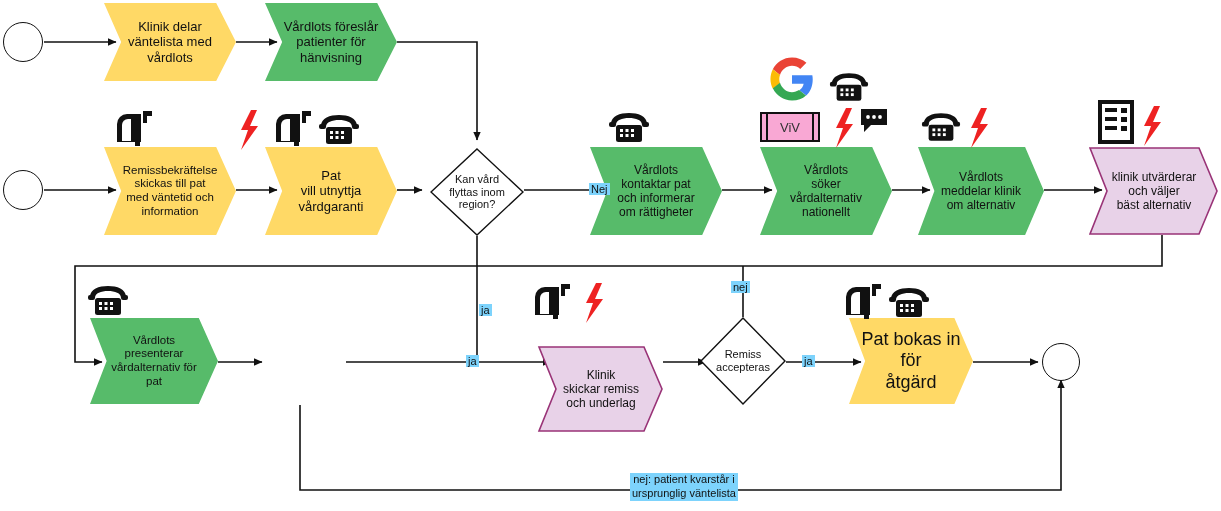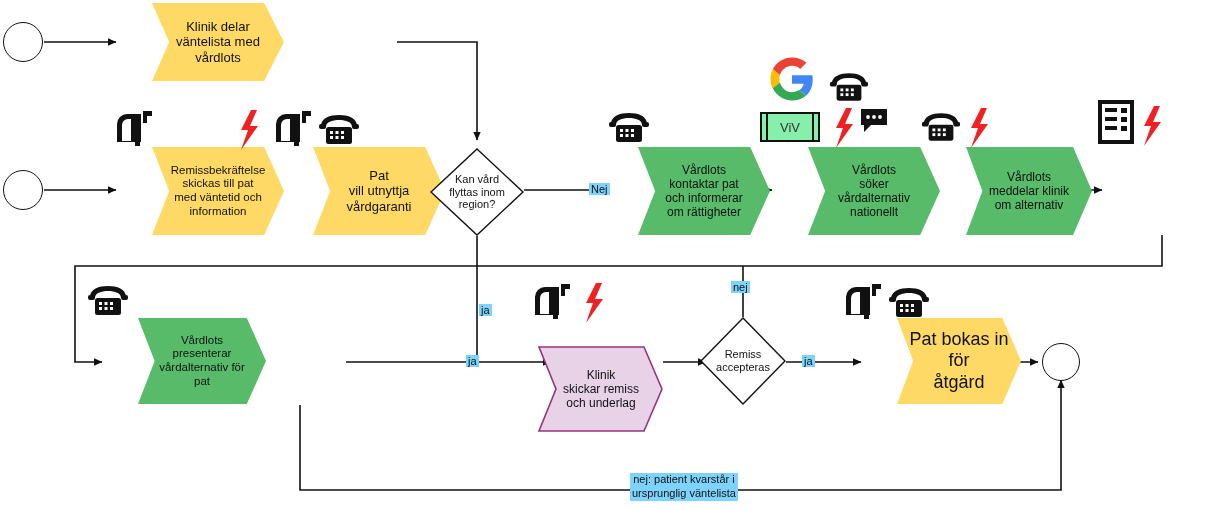--- a/index.html
+++ b/index.html
@@ -3,21 +3,21 @@
 <meta charset="utf-8">
 <style>
   html,body{margin:0;padding:0;background:#ffffff;}
   body{width:1221px;height:511px;overflow:hidden;
        font-family:"Liberation Sans","DejaVu Sans",sans-serif;}
   #canvas{position:relative;width:1221px;height:511px;}
   #wires{position:absolute;left:0;top:0;width:1221px;height:511px;}
 
   .node{position:absolute;box-sizing:border-box;display:flex;
         align-items:center;justify-content:center;text-align:center;
-        color:#111111;line-height:1.18;margin-left:48px;}
+        color:#111111;line-height:1.18;}
 
   .chev{font-size:13px;}
   .chev.yellow{background:#FFD966;}
   .chev.green{background:#57BB6A;}
   .chev .txt{padding:0 6px;position:relative;z-index:2;}
 
   
   .chev{clip-path:polygon(0% 0%, 85% 0%, 100% 50%, 85% 100%, 0% 100%, 13% 50%);}
   .pinkwrap{position:absolute;}
   .pinkwrap svg{position:absolute;left:0;top:0;overflow:visible;}
@@ -33,21 +33,21 @@
 
   .circ{position:absolute;border:1.6px solid #111;border-radius:50%;
         background:#fff;box-sizing:border-box;}
 
   .elabel{position:absolute;font-size:11px;color:#111;background:#7dd3fc;
           padding:0 2px;white-space:nowrap;}
   .elabel.multi{text-align:center;line-height:1.25;}
 
   .icon{position:absolute;}
   .vivbox{position:absolute;box-sizing:border-box;border:2px solid #111;
-          background:#86efac;display:flex;align-items:center;justify-content:center;
+          background:#f9a8d4;display:flex;align-items:center;justify-content:center;
           font-size:13px;color:#333;}
   .vivbox:before,.vivbox:after{content:"";position:absolute;top:0;bottom:0;
           width:0;border-left:2px solid #111;}
   .vivbox:before{left:4px;}
   .vivbox:after{right:4px;}
 </style>
 </head>
 <body>
 
 <div id="canvas">
@@ -91,20 +91,25 @@
   <div class="circ" style="left:3px;top:22px;width:40px;height:40px;"></div>
   <div class="circ" style="left:3px;top:170px;width:40px;height:40px;"></div>
   <div class="circ" style="left:1042px;top:343px;width:38px;height:38px;"></div>
 
   <div class="node chev yellow" style="left:104px;top:3px;width:132px;height:78px;">
     <div class="txt" style="white-space:pre-line;">Klinik delar
 väntelista med
 vårdlots</div>
   </div>
 
+  <div class="node chev green" style="left:265px;top:3px;width:132px;height:78px;">
+    <div class="txt" style="white-space:pre-line;">Vårdlots föreslår
+patienter för
+hänvisning</div>
+  </div>
 
   <div class="node chev yellow" style="left:104px;top:147px;width:132px;height:88px;">
     <div class="txt" style="white-space:pre-line;font-size:11.5px;">Remissbekräftelse
 skickas till pat
 med väntetid och
 information</div>
   </div>
 
   <div class="node chev yellow" style="left:265px;top:147px;width:132px;height:88px;">
     <div class="txt" style="white-space:pre-line;">Pat
@@ -125,20 +130,28 @@
 vårdalternativ
 nationellt</div>
   </div>
 
   <div class="node chev green" style="left:918px;top:147px;width:126px;height:88px;">
     <div class="txt" style="white-space:pre-line;font-size:12px;">Vårdlots
 meddelar klinik
 om alternativ</div>
   </div>
 
+  <div class="pinkwrap" style="left:1090px;top:147px;width:128px;height:88px;">
+    <svg width="128" height="88" viewBox="0 0 128 88">
+      <polygon points="0,1 109,1 127,44 109,87 0,87 17,44" fill="#E8D2E8" stroke="#993377" stroke-width="1.6"></polygon>
+    </svg>
+    <div class="txt" style="white-space:pre-line;font-size:12px;">klinik utvärderar
+och väljer
+bäst alternativ</div>
+  </div>
 
   <div class="node chev green" style="left:90px;top:318px;width:128px;height:86px;">
     <div class="txt" style="white-space:pre-line;font-size:11.5px;">Vårdlots
 presenterar
 vårdalternativ för
 pat</div>
   </div>
 
   <div class="pinkwrap" style="left:539px;top:318px;width:124px;height:86px;margin-top:28px;">
     <svg width="124" height="86" viewBox="0 0 124 86">

